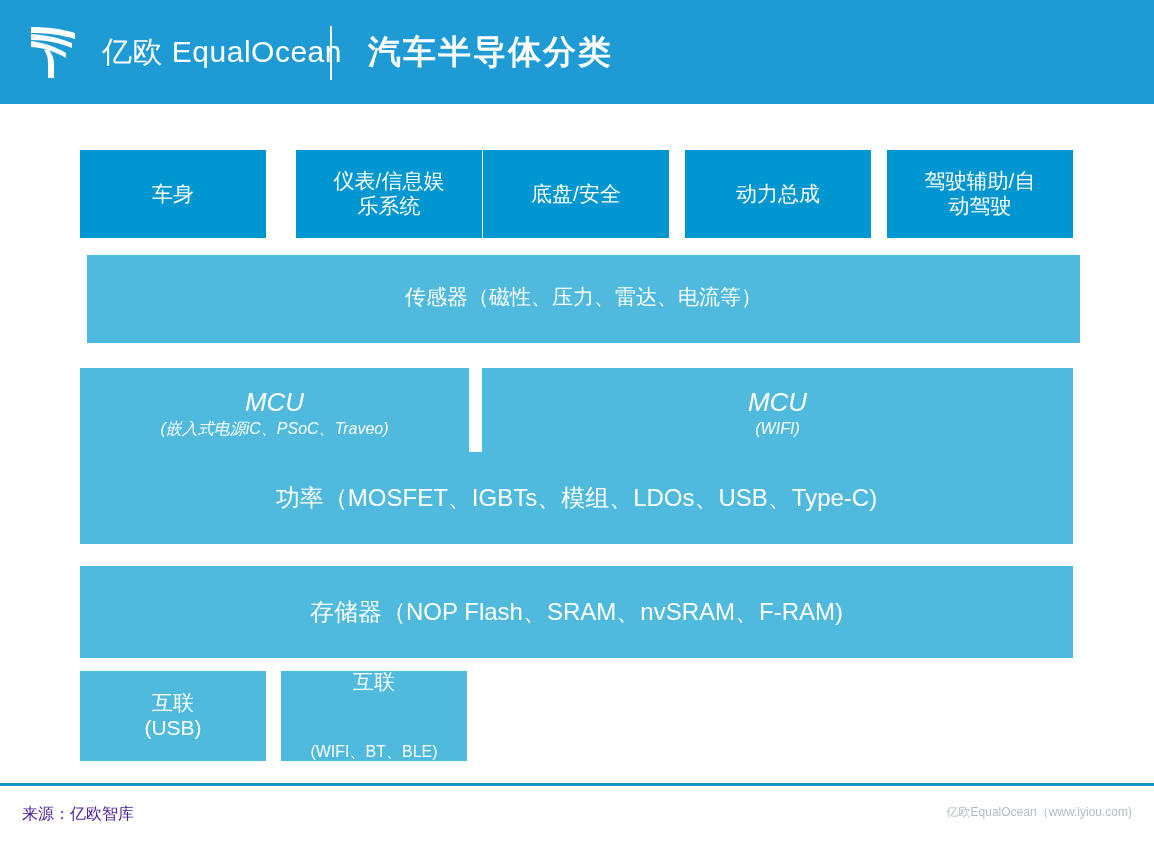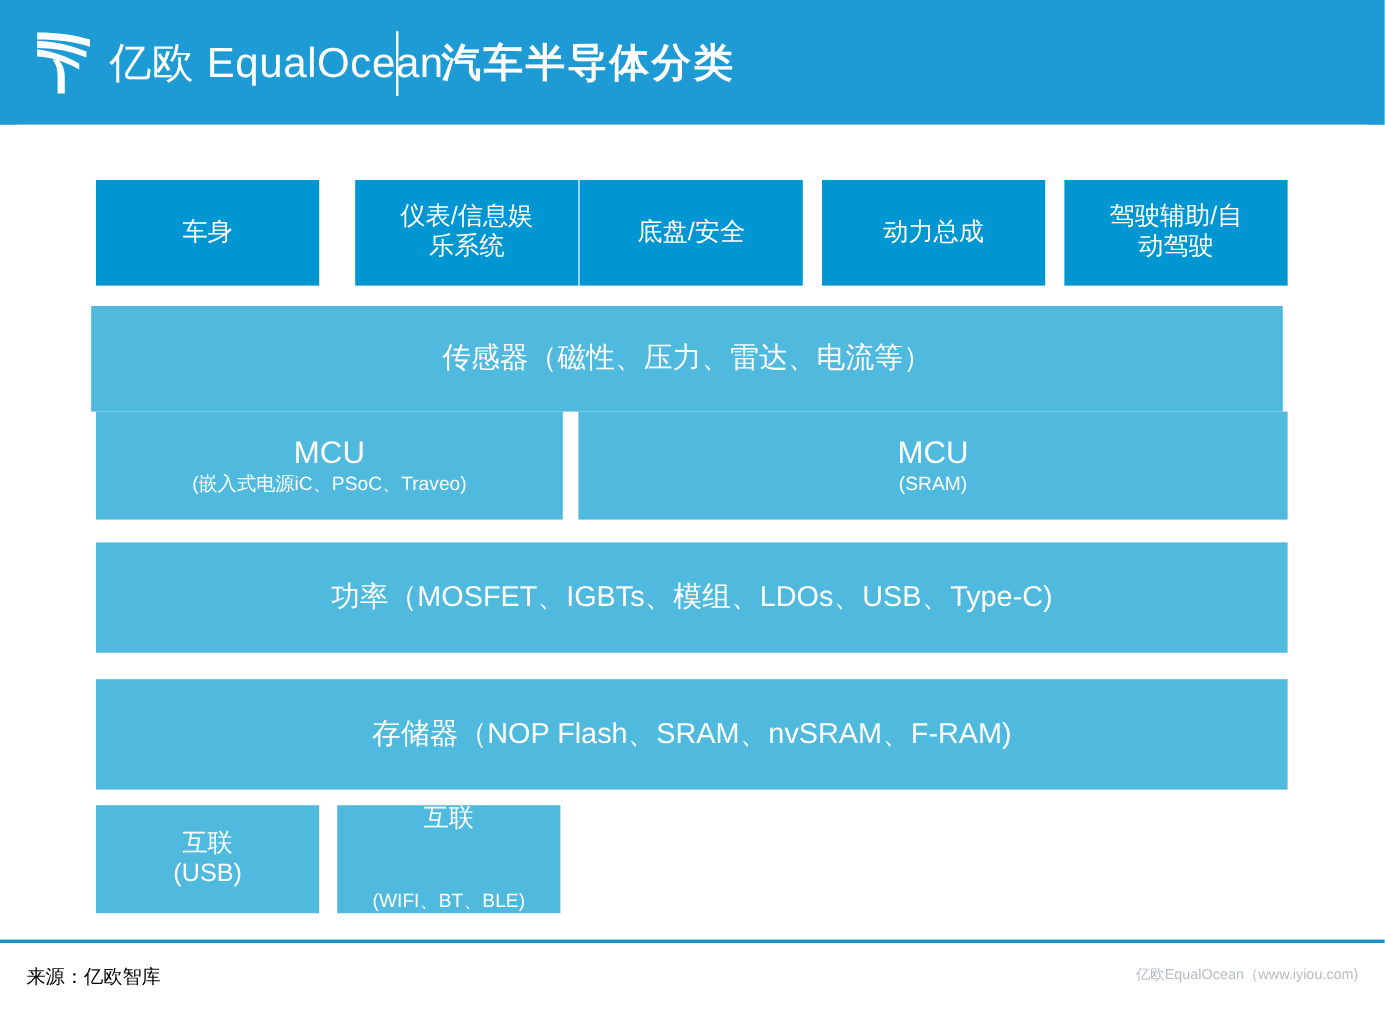--- a/index.html
+++ b/index.html
@@ -32,23 +32,23 @@
     margin-left: 28px;
     height: 60px;
   }
   #logo-mark {
     width: 50px;
     height: 56px;
     flex: none;
     display: block;
   }
   #logo-wordmark {
-    margin-left: 13px;
+    margin-left: 24px;
     color: #ffffff;
-    font-size: 35px;
+    font-size: 30px;
     letter-spacing: 0.5px;
     line-height: 1;
     white-space: nowrap;
     font-weight: 400;
   }
   #header-divider {
     position: absolute;
     left: 330px;
     top: 26px;
     width: 2px;
@@ -71,21 +71,20 @@
   }
 
   
   #diagram {
     position: absolute;
     left: 0;
     top: 104px;
     width: 1154px;
     height: 679px;
     background: #ffffff;
-    border-radius: 16px;
   }
   .box {
     position: absolute;
     display: flex;
     flex-direction: column;
     align-items: center;
     justify-content: center;
     color: #ffffff;
     text-align: center;
     box-sizing: border-box;
@@ -104,24 +103,24 @@
 
   
   .r1 { top: 46px; height: 88px; font-size: 21px; }
   #box-body        { left: 80px;  width: 186px; }
   #box-cluster     { left: 296px; width: 186px; }
   #box-chassis     { left: 483px; width: 186px; }
   #box-powertrain  { left: 685px; width: 186px; }
   #box-adas        { left: 887px; width: 186px; text-align: center; }
 
   
-  #box-sensor { left: 76px; top: 151px; width: 993px; height: 88px; font-size: 24px; }
-
-  
-  .r3 { top: 239px; height: 90px; }
+  #box-sensor { left: 87px; top: 151px; width: 993px; height: 88px; font-size: 21px; font-family: Liberation Mono, monospace; }
+
+  
+  .r3 { top: 264px; height: 90px; font-style: italic; }
   #box-mcu-left  { left: 80px;  width: 389px; }
   #box-mcu-right { left: 482px; width: 591px; }
   .r3 .main { font-size: 26px; margin-bottom: 2px; }
   .r3 .sub  { font-size: 16px; }
 
   
   #box-power { left: 80px; top: 348px; width: 993px; height: 92px; font-size: 24px; }
 
   
   #box-memory { left: 80px; top: 462px; width: 993px; height: 92px; font-size: 24px; }
@@ -149,21 +148,21 @@
     top: 786px;
     width: 1154px;
     height: 60px;
     background: #ffffff;
   }
   #footer-source {
     position: absolute;
     left: 22px;
     top: 18px;
     font-size: 16px;
-    color: #000000;
+    color: #4c1d95;
     white-space: nowrap;
   }
   #footer-brand {
     position: absolute;
     right: 22px;
     top: 18px;
     font-size: 12px;
     color: #b4bcc3;
     white-space: nowrap;
   }
@@ -220,21 +219,21 @@
     <span class="main">传感器（磁性、压力、雷达、电流等）</span>
   </div>
 
   <div class="box tier-light r3" id="box-mcu-left">
     <span class="main">MCU</span>
     <span class="sub">(嵌入式电源iC、PSoC、Traveo)</span>
   </div>
 
   <div class="box tier-light r3" id="box-mcu-right">
     <span class="main">MCU</span>
-    <span class="sub">(SRAM)</span>
+    <span class="sub">(WIFI)</span>
   </div>
 
   <div class="box tier-light" id="box-power">
     <span class="main">功率（MOSFET、IGBTs、模组、LDOs、USB、Type-C)</span>
   </div>
 
   <div class="box tier-light" id="box-memory">
     <span class="main">存储器（NOP Flash、SRAM、nvSRAM、F-RAM)</span>
   </div>
 

